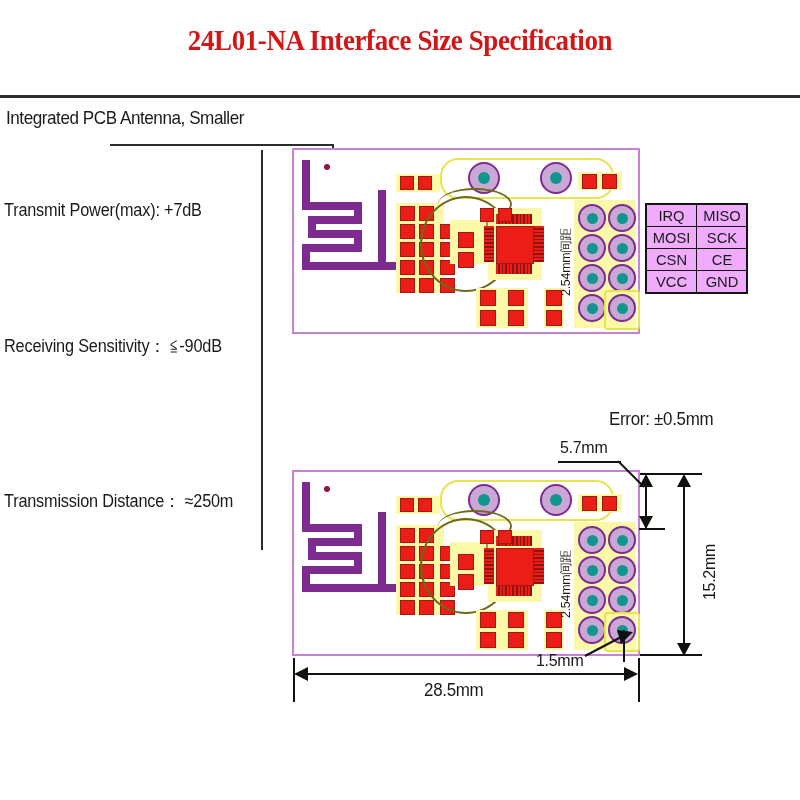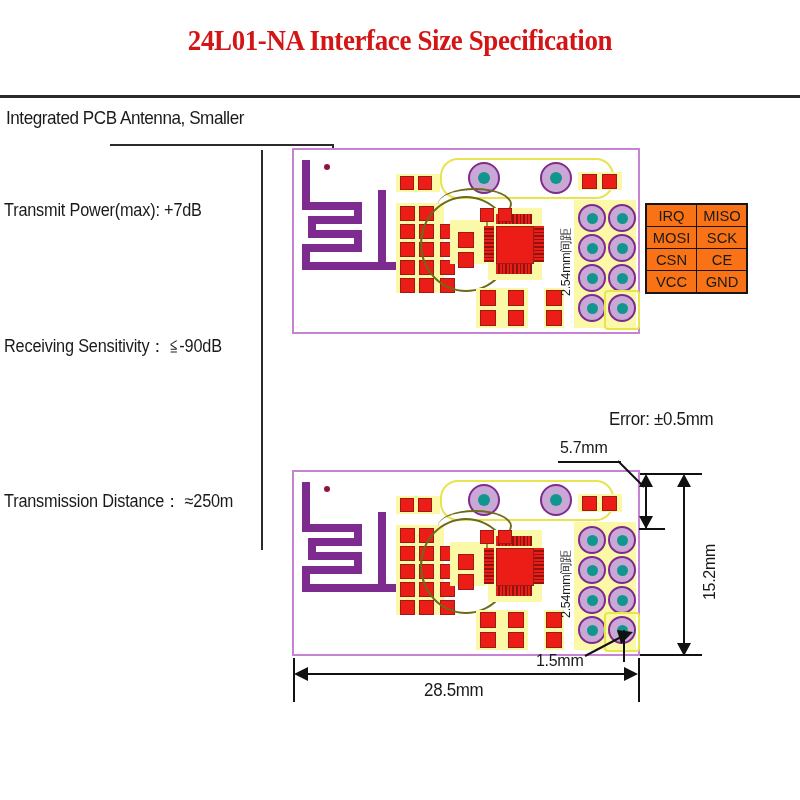--- a/index.html
+++ b/index.html
@@ -34,21 +34,21 @@
     position:absolute;left:4px;font-size:17.5px;white-space:nowrap;
     transform:scaleX(.93);transform-origin:left center;letter-spacing:-.2px;
   }
   .spec.s0{top:200px;}
   .spec.s1{top:334px;}
   .spec.s2{top:489px;}
 
   
   .pintable{
     position:absolute;left:645px;top:203px;border-collapse:collapse;
-    border:2px solid #151515;background:#f97316;
+    border:2px solid #151515;background:#f0abfc;
   }
   .pintable td{
     border:1.5px solid #151515;width:45px;height:21px;
     font-size:15.5px;text-align:center;padding:0 2px;line-height:21px;
     transform:scaleX(.95);
   }
 
   
   .pcb{position:absolute;}
   .board{

